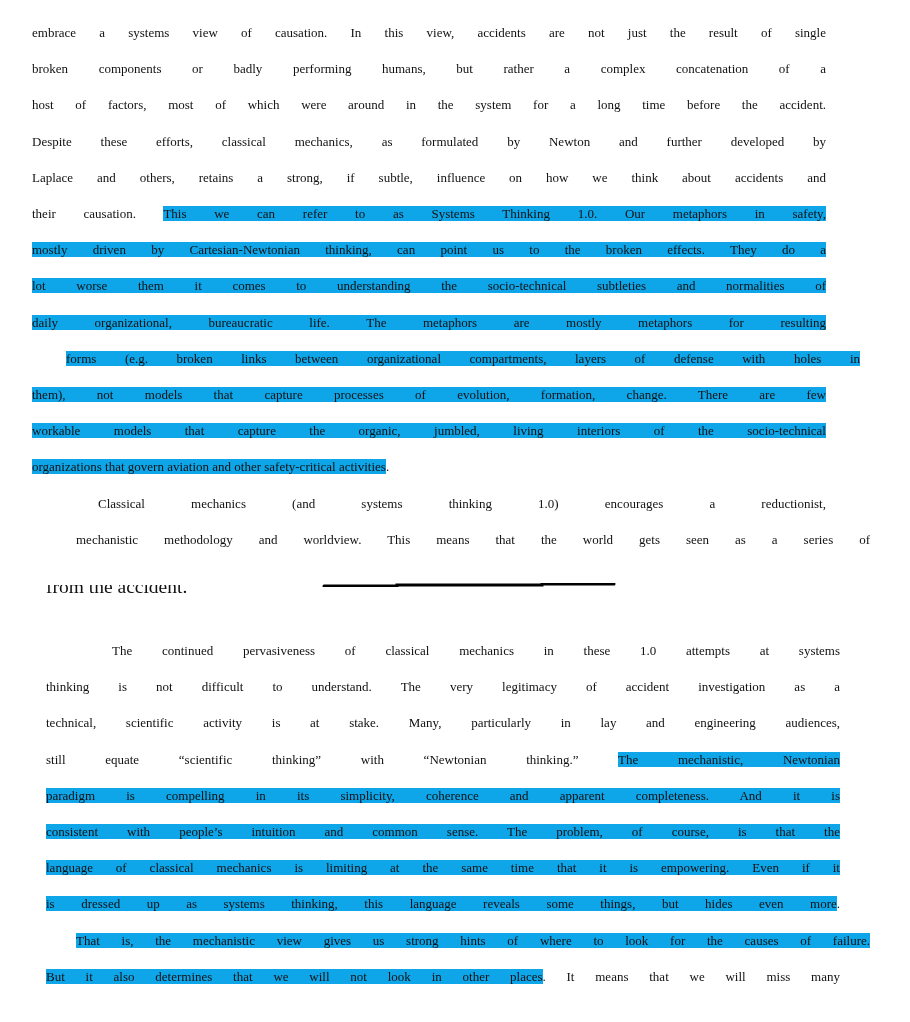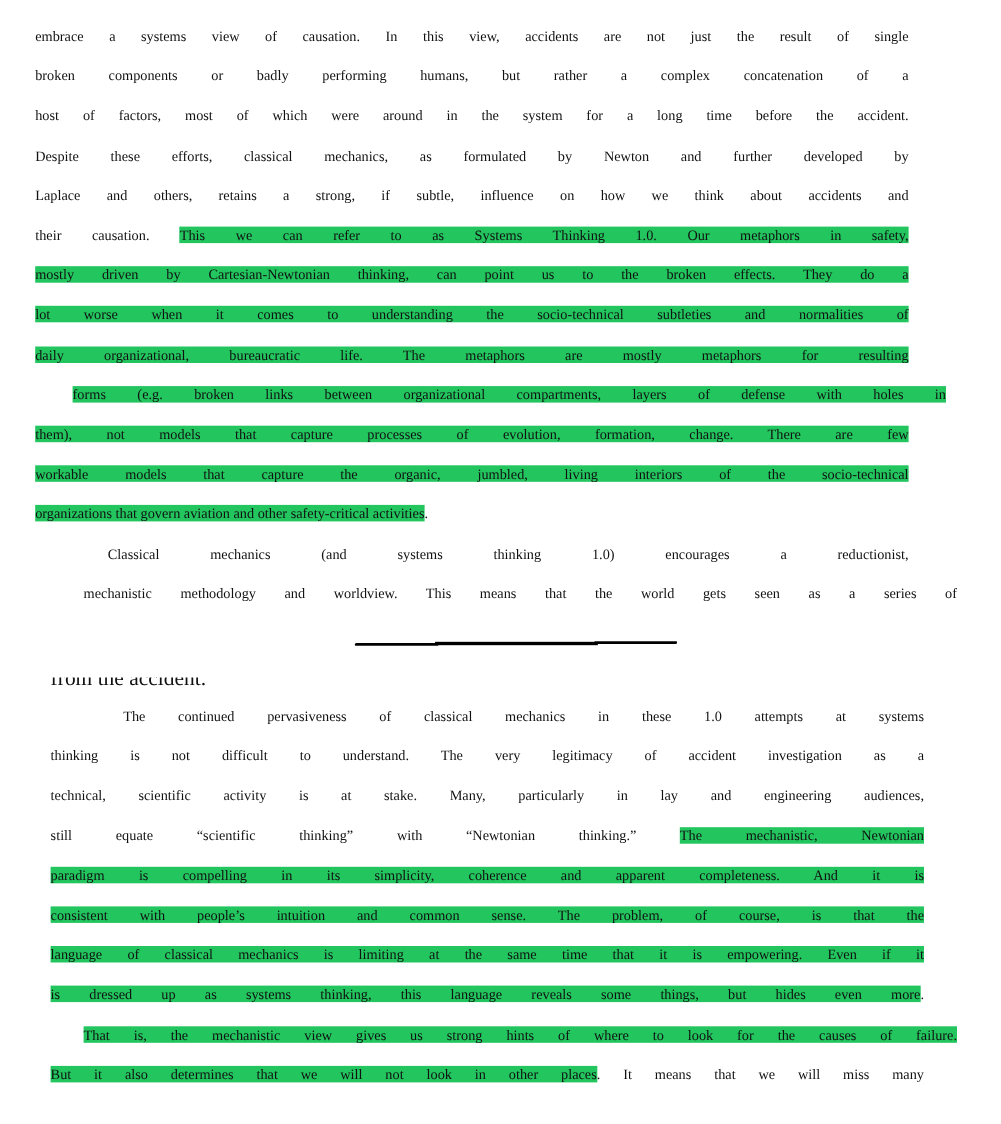--- a/index.html
+++ b/index.html
@@ -1,40 +1,40 @@
 <!DOCTYPE html>
 <html><head>
   <meta charset="utf-8">
   <style>
     html, body { margin: 0; padding: 0; background: #ffffff; }
     body { width: 910px; height: 1022px; position: relative; overflow: hidden;
       font-family: "Liberation Serif", "DejaVu Serif", serif; color: #111; }
     .line { position: absolute; font-size: 13px; line-height: 24px; white-space: nowrap; }
     .just { text-align: justify; text-align-last: justify; white-space: normal; }
-    .hl { background: #22c55e; }
+    .hl { background: #0ea5e9; }
     #p1 .line { left: 32px; width: 794px; }
     #p2 .line { left: 46px; width: 794px; }
     .indent { padding-left: 66px; box-sizing: border-box; }
     .divider { position: absolute; left: 322px; top: 583px; width: 294px; height: 4px; }
-    .cut { position: absolute; left: 46px; top: 616px; font-size: 19.5px; line-height: 24px;
+    .cut { position: absolute; left: 46px; top: 585px; font-size: 19.5px; line-height: 24px;
       height: 12px; overflow: hidden; }
     .cut span { display: inline-block; transform: translateY(-10px); }
   </style>
 </head>
 <body>
 
 <div id="p1">
     <div class="line just" style="top: 21px;"><span>embrace a systems view of causation. In this view, accidents are not just the result of single</span></div>
     <div class="line just" style="top: 57.2px;"><span>broken components or badly performing humans, but rather a complex concatenation of a</span></div>
     <div class="line just" style="top: 93.4px;"><span>host of factors, most of which were around in the system for a long time before the accident.</span></div>
     <div class="line just" style="top: 129.6px;"><span>Despite these efforts, classical mechanics, as formulated by Newton and further developed by</span></div>
     <div class="line just" style="top: 165.8px;"><span>Laplace and others, retains a strong, if subtle, influence on how we think about accidents and</span></div>
     <div class="line just" style="top: 202px;"><span>their causation. </span><span class="hl">This we can refer to as Systems Thinking 1.0. Our metaphors in safety,</span></div>
     <div class="line just" style="top: 238.2px;"><span class="hl">mostly driven by Cartesian-Newtonian thinking, can point us to the broken effects. They do a</span></div>
-    <div class="line just" style="top: 274.4px;"><span class="hl">lot worse when it comes to understanding the socio-technical subtleties and normalities of</span></div>
+    <div class="line just" style="top: 274.4px;"><span class="hl">lot worse them it comes to understanding the socio-technical subtleties and normalities of</span></div>
     <div class="line just" style="top: 310.6px;"><span class="hl">daily organizational, bureaucratic life. The metaphors are mostly metaphors for resulting</span></div>
     <div class="line just" style="top: 346.8px; margin-left: 34px;"><span class="hl">forms (e.g. broken links between organizational compartments, layers of defense with holes in</span></div>
     <div class="line just" style="top: 383px;"><span class="hl">them), not models that capture processes of evolution, formation, change. There are few</span></div>
     <div class="line just" style="top: 419.2px;"><span class="hl">workable models that capture the organic, jumbled, living interiors of the socio-technical</span></div>
     <div class="line" style="top: 455.4px;"><span class="hl">organizations that govern aviation and other safety-critical activities</span><span>.</span></div>
     <div class="line just indent" style="top: 491.6px;"><span>Classical mechanics (and systems thinking 1.0) encourages a reductionist,</span></div>
     <div class="line just" style="top: 528px; margin-left: 44px;"><span>mechanistic methodology and worldview. This means that the world gets seen as a series of</span></div>
   </div>
 
 <svg class="divider" viewBox="0 0 294 4">

